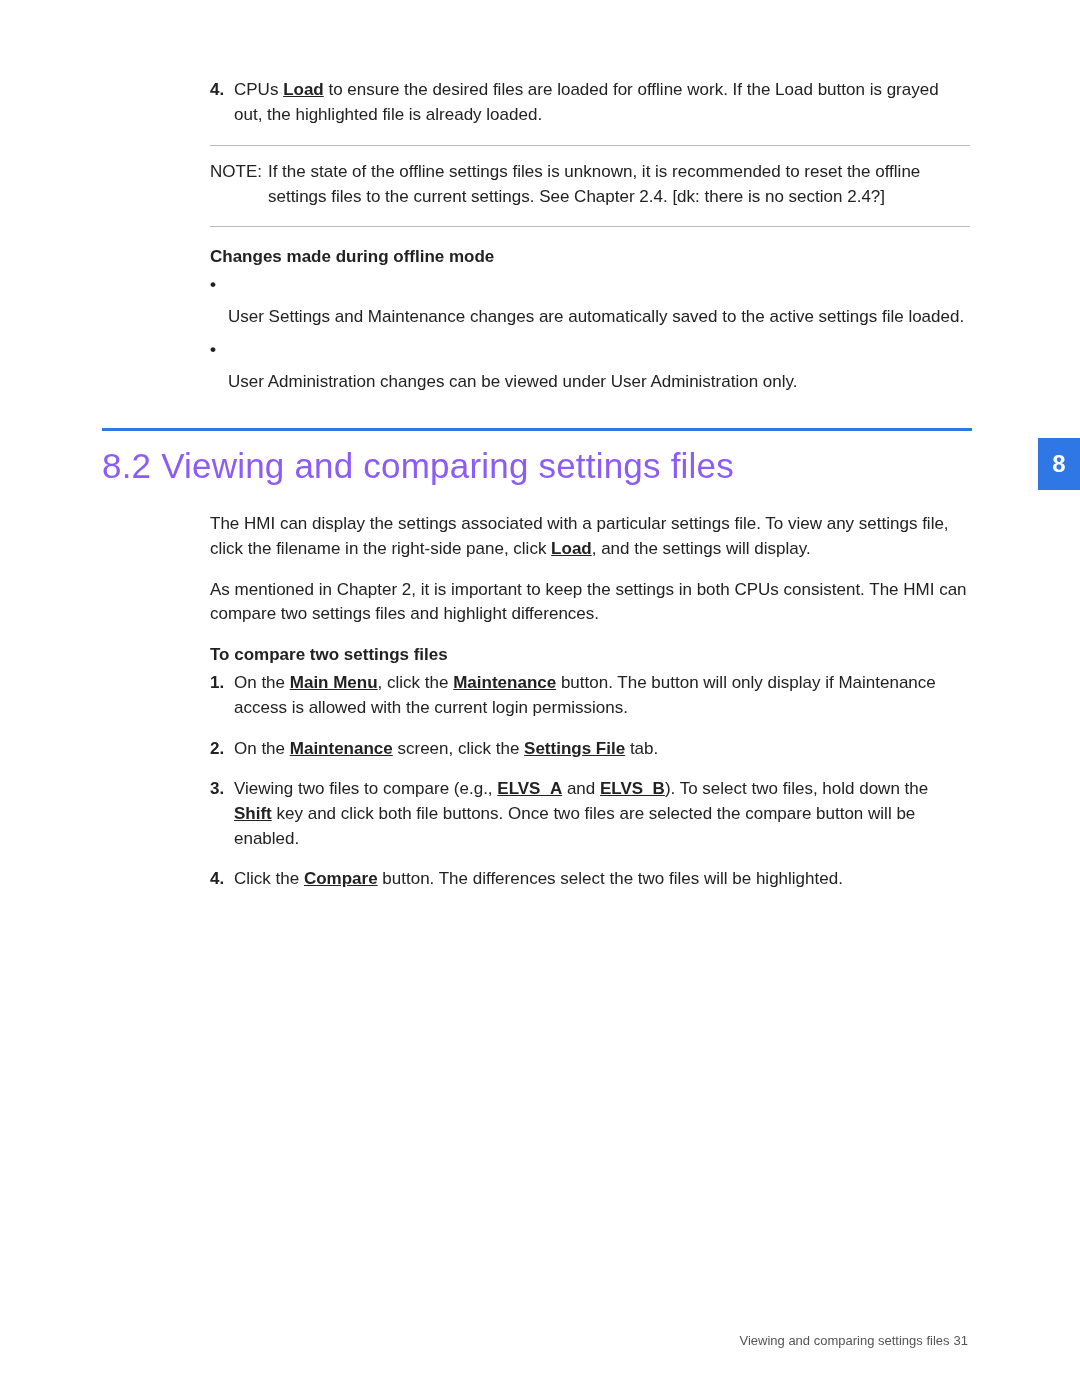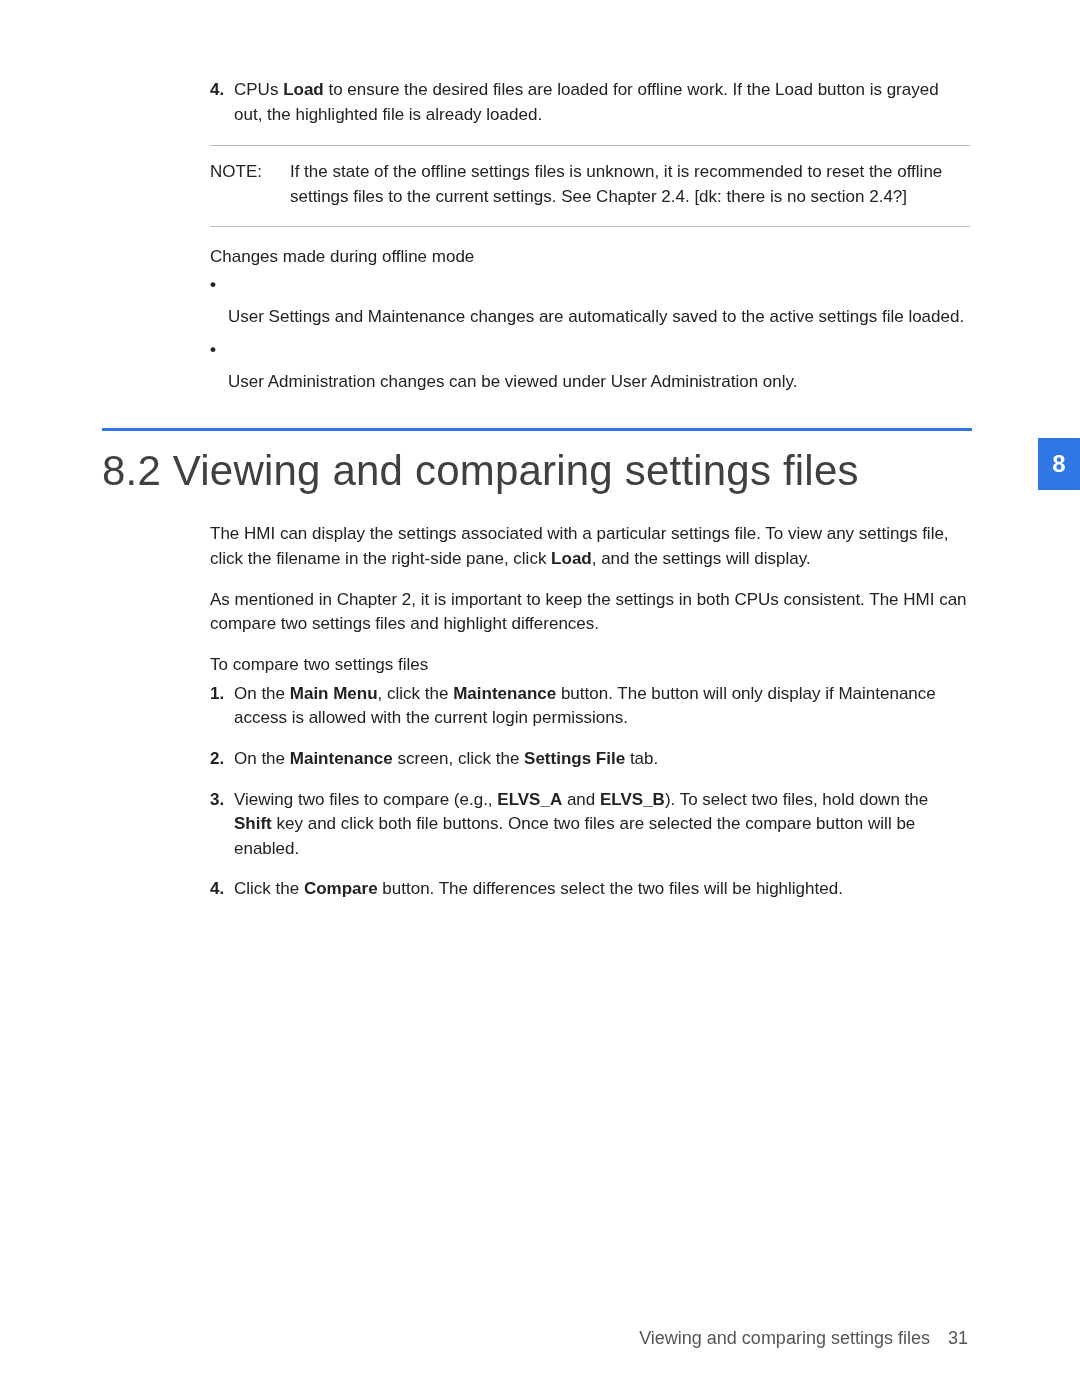--- a/index.html
+++ b/index.html
@@ -59,37 +59,37 @@
       border-top: 1px solid #bababa;
       margin: 18px 0 14px 0;
     }
     .hr-gray2 {
       border: none;
       border-top: 1px solid #bababa;
       margin: 16px 0 18px 0;
     }
     .note-row {
       display: flex;
-      gap: 28px;
+      gap: 6px;
     }
     .note-label {
       white-space: nowrap;
     }
     .subheading {
-      font-weight: 400;
+      font-weight: 700;
       margin-bottom: 4px;
     }
     .section-rule {
       border: none;
       border-top: 3px solid #2f77e5;
       margin: 34px 108px 10px 102px;
     }
     .section-heading {
-      color: #404040;
-      font-size: 42px;
+      color: #8b5cf6;
+      font-size: 35px;
       font-weight: 400;
       margin-left: 102px;
       margin-bottom: 20px;
       letter-spacing: 0.2px;
     }
     .chapter-tab {
       position: absolute;
       right: 0;
       top: 438px;
       width: 42px;
@@ -99,27 +99,27 @@
       font-size: 24px;
       font-weight: 700;
       display: flex;
       align-items: center;
       justify-content: center;
     }
     .footer {
       position: absolute;
       bottom: 46px;
       right: 112px;
-      font-size: 18px;
+      font-size: 13px;
       color: #555;
       display: flex;
-      gap: 18px;
+      gap: 4px;
       align-items: baseline;
     }
-    .b { font-weight: 700; }
+    .b { font-weight: 700; text-decoration: underline; }
     .para { margin-bottom: 16px; }
   </style>
 </head>
 <body>
 
 <div class="page">
 
   <div class="content-indent">
     <div class="ol-item">
       <div class="ol-num">4.</div>

